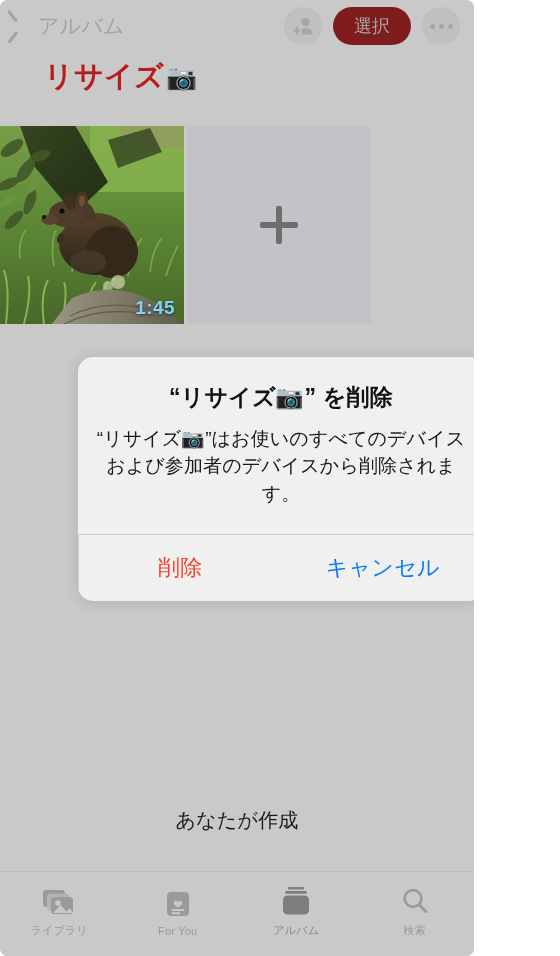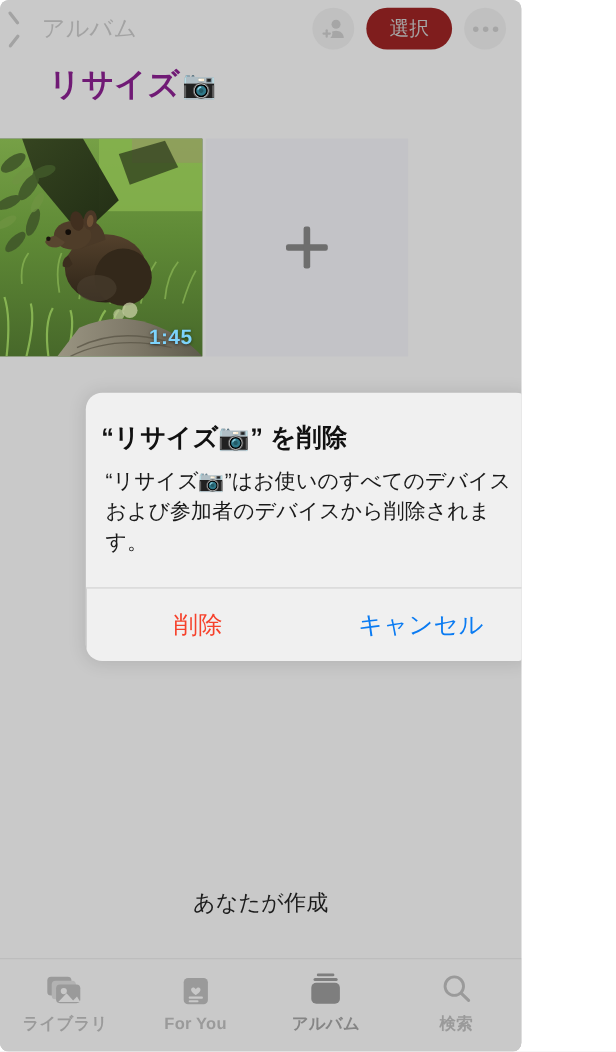--- a/index.html
+++ b/index.html
@@ -122,21 +122,21 @@
     display: block;
   }
 
   
   .album-title {
     position: absolute;
     top: 57px;
     left: 44px;
     font-size: 29px;
     font-weight: bold;
-    color: #701a75;
+    color: #b91c1c;
     letter-spacing: 0.3px;
     display: flex;
     align-items: center;
     gap: 2px;
   }
   .camera-emoji { font-size: 25px; line-height: 1; }
 
   
   .grid {
     position: absolute;
@@ -225,41 +225,40 @@
     gap: 7px;
     padding-bottom: 6px;
   }
   .tab-icon {
     height: 32px;
     display: flex;
     align-items: flex-end;
     justify-content: center;
   }
   .tab-label {
-    font-size: 15px;
+    font-size: 11px;
     color: #9a9a9a;
     letter-spacing: 0.2px;
-    font-weight: bold;
   }
   .tab.selected .tab-label { color: #858585; }
 
   
   .alert {
     position: absolute;
     left: 78px;
     top: 357px;
     width: 406px;
     background: #f0f0f0;
     border-radius: 15px;
     overflow: hidden;
     box-shadow: 0 1px 16px rgba(0,0,0,0.12);
   }
   .alert-body {
     padding: 26px 14px 26px;
-    text-align: left;
+    text-align: center;
   }
   .alert-title {
     font-size: 23px;
     font-weight: bold;
     color: #111111;
     letter-spacing: 0.2px;
     line-height: 1.25;
   }
   .alert-msg {
     margin-top: 13px;

